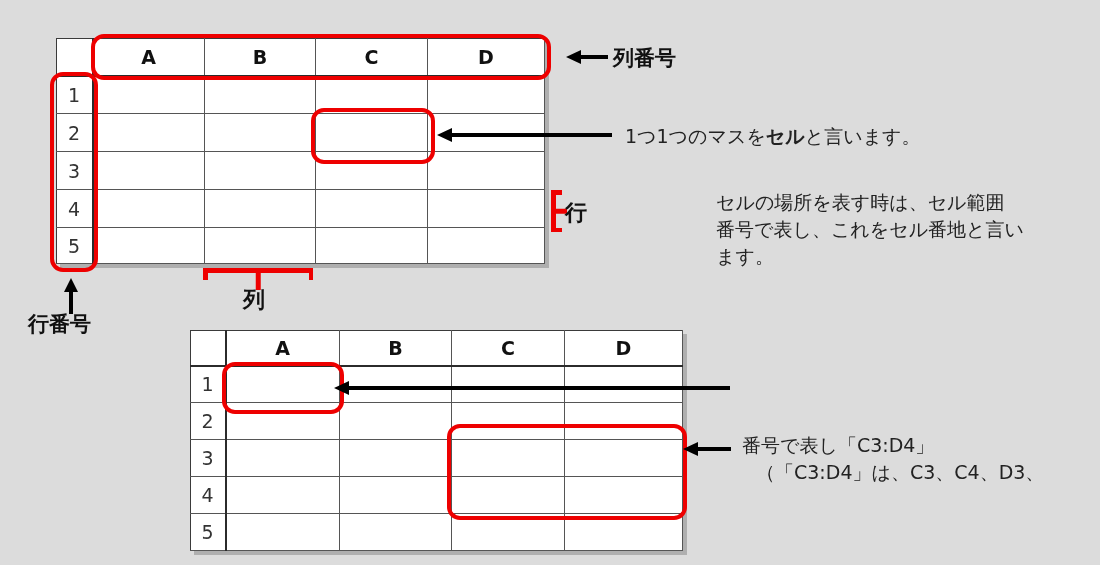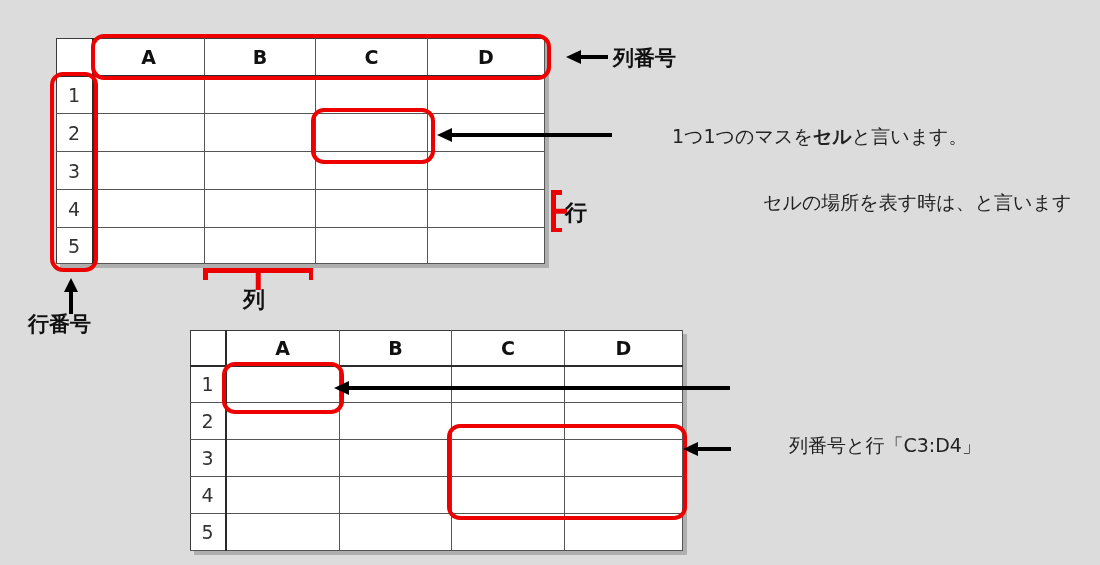--- a/index.html
+++ b/index.html
@@ -66,21 +66,21 @@
   .arrow-up .shaft { position:absolute; left:50%; bottom:0; width:4px; background:#000; transform:translateX(-50%); }
   .arrow-up .head {
     position:absolute; left:50%; top:0; transform:translateX(-50%);
     width:0; height:0; border-left:7px solid transparent; border-right:7px solid transparent;
     border-bottom:14px solid #000;
   }
 
   
   .lbl { position:absolute; z-index:8; color:#111; white-space:nowrap; }
   .lbl-bold { font-weight:bold; }
-  .para { position:absolute; z-index:8; color:#222; line-height:27px;margin-left:47px; }
+  .para { position:absolute; z-index:8; color:#222; line-height:27px; }
   .para .ln { display:block; white-space:pre; }
   .b { font-weight:bold; }
 </style>
 </head>
 <body>
 
 <div class="stage">
 
   <div class="grid" style="left:56px; top:38px; width:489px; height:226px;">
     <div class="shadow"></div>
@@ -164,21 +164,23 @@
 
   <div class="bracket-v" style="left:551px; top:190px; width:16px; height:42px;">
     <div class="bar"></div>
       <div class="cap-t"></div>
       <div class="cap-b"></div>
       <div class="stem"></div>
   </div>
   <div class="lbl lbl-bold" style="left:565px; top:198px; font-size:22px;">行</div>
 
   <div class="para" style="left:716px; top:189px; font-size:19px;">
-    <span class="ln">セルの場所を表す時は、と言います</span>
+    <span class="ln">セルの場所を表す時は、セル範囲</span>
+    <span class="ln">番号で表し、これをセル番地と言い</span>
+    <span class="ln">ます。</span>
   </div>
 
   <div class="arrow-up" style="left:64px; top:278px; height:36px;">
     <div class="shaft" style="height:26px;"></div>
     <div class="head"></div>
   </div>
   <div class="lbl lbl-bold" style="left:28px; top:310px; font-size:21px;">行番号</div>
 
   <div class="bracket-h" style="left:203px; top:268px; width:110px; height:24px;">
     <div class="bar"></div>
@@ -256,16 +258,17 @@
   <div class="arrow-left" style="left:334px; top:381px; width:396px;">
     <div class="shaft" style="width:384px;"></div>
     <div class="head"></div>
   </div>
 
   <div class="arrow-left" style="left:683px; top:442px; width:48px;">
     <div class="shaft" style="width:36px;"></div>
     <div class="head"></div>
   </div>
   <div class="para" style="left:742px; top:432px; font-size:19px;">
-    <span class="ln">列番号と行「C3:D4」</span>
+    <span class="ln">番号で表し「C3:D4」</span>
+    <span class="ln" style="padding-left:14px;">（「C3:D4」は、C3、C4、D3、</span>
   </div>
 
 </div>
 
 </body></html>

